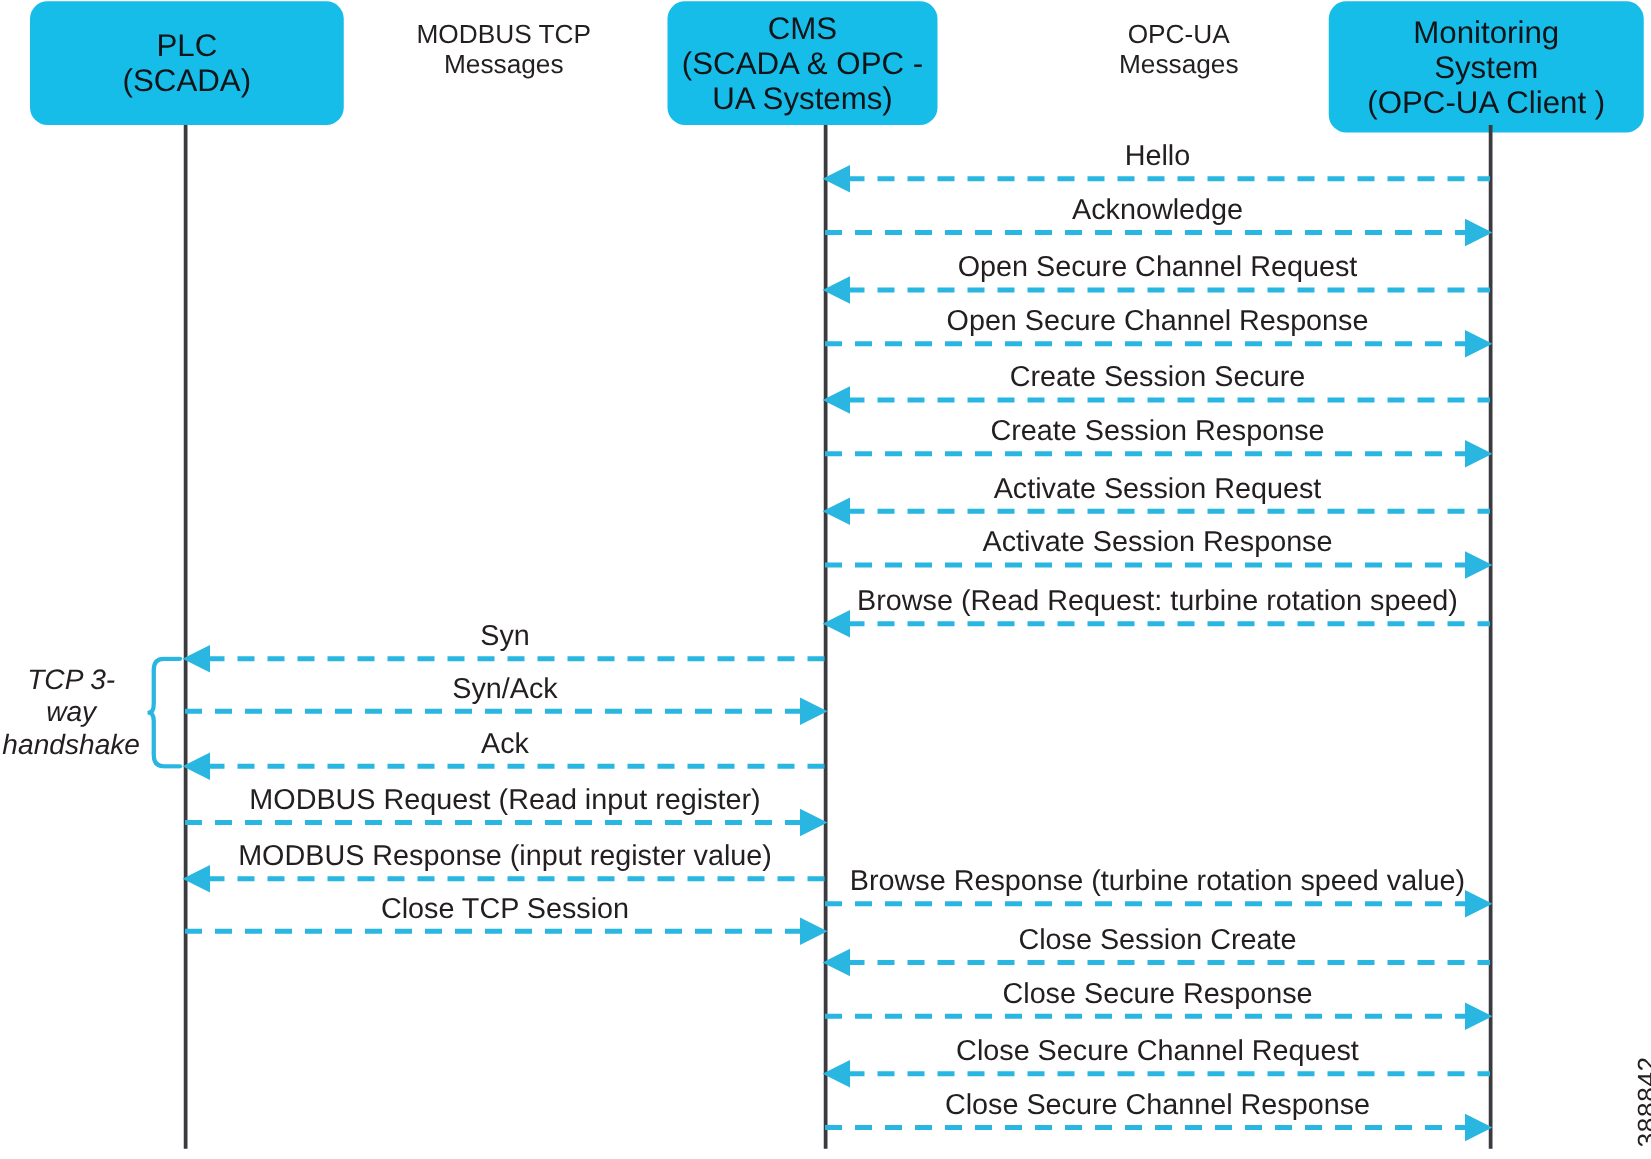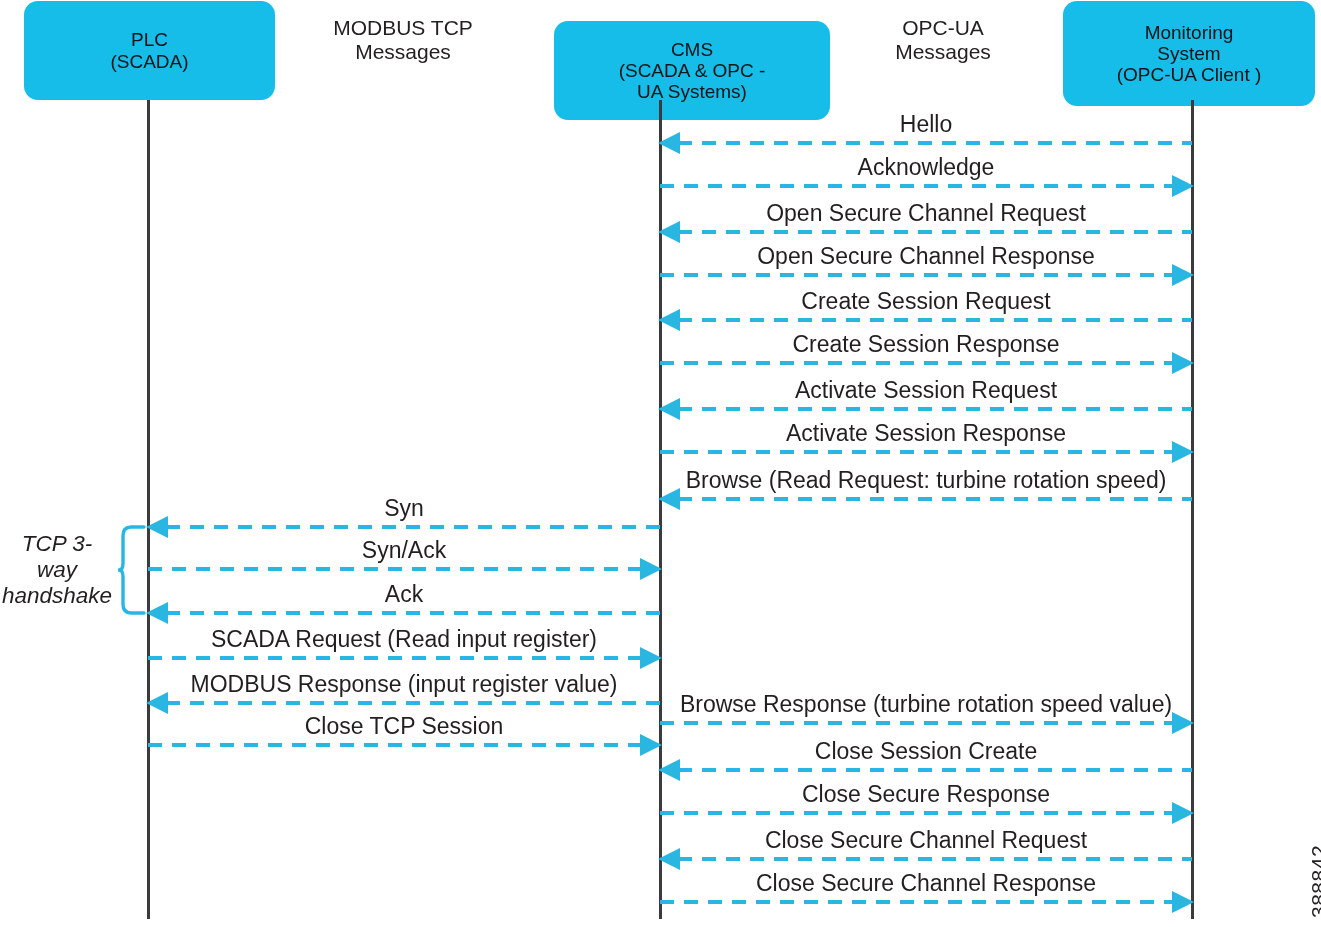--- a/index.html
+++ b/index.html
@@ -18,21 +18,21 @@
   
   .pbox{
     position:absolute;
     background:#16bde8;
     border-radius:14px;
     display:flex;
     align-items:center;
     justify-content:center;
     text-align:center;
     line-height:1.12;
-    font-size:19px;
+    font-size:25px;
     color:#111418;
     padding:2px 6px;
     box-sizing:border-box;
     white-space:pre-line;
   }
   
   .pcap{
     position:absolute;
     text-align:center;
     line-height:1.15;
@@ -109,21 +109,21 @@
 </head>
 <body>
 
 <div id="stage">
 
   <div id="participants-layer">
       <div class="pbox" style="left: 24px; width: 251px; top: 1px; height: 99px;">PLC
 (SCADA)</div>
       <div class="pcap" style="left: 288px; width: 230px; top: 16px;">MODBUS TCP
 Messages</div>
-      <div class="pbox" style="left: 554px; width: 276px; top: 1px; height: 99px; margin-top: 20px;">CMS
+      <div class="pbox" style="left: 534px; width: 216px; top: 1px; height: 99px;">CMS
 (SCADA &amp; OPC -
 UA Systems)</div>
       <div class="pcap" style="left: 828px; width: 230px; top: 16px;">OPC-UA
 Messages</div>
       <div class="pbox" style="left: 1063px; width: 252px; top: 1px; height: 105px;">Monitoring
 System
 (OPC-UA Client )</div>
     </div>
 
   <div id="lifelines-layer">
@@ -149,21 +149,21 @@
         <div class="label">Open Secure Channel Request</div>
       </div>
       <div class="msg to-right" style="left: 660px; width: 532px; top: 275px;">
         <div class="line"></div>
         <div class="head"></div>
         <div class="label">Open Secure Channel Response</div>
       </div>
       <div class="msg to-left" style="left: 660px; width: 532px; top: 320px;">
         <div class="line"></div>
         <div class="head"></div>
-        <div class="label">Create Session Request</div>
+        <div class="label">Create Session Secure</div>
       </div>
       <div class="msg to-right" style="left: 660px; width: 532px; top: 363px;">
         <div class="line"></div>
         <div class="head"></div>
         <div class="label">Create Session Response</div>
       </div>
       <div class="msg to-left" style="left: 660px; width: 532px; top: 409px;">
         <div class="line"></div>
         <div class="head"></div>
         <div class="label">Activate Session Request</div>
@@ -189,21 +189,21 @@
         <div class="label">Syn/Ack</div>
       </div>
       <div class="msg to-left" style="left: 148px; width: 512px; top: 613px;">
         <div class="line"></div>
         <div class="head"></div>
         <div class="label">Ack</div>
       </div>
       <div class="msg to-right" style="left: 148px; width: 512px; top: 658px;">
         <div class="line"></div>
         <div class="head"></div>
-        <div class="label">SCADA Request (Read input register)</div>
+        <div class="label">MODBUS Request (Read input register)</div>
       </div>
       <div class="msg to-left" style="left: 148px; width: 512px; top: 703px;">
         <div class="line"></div>
         <div class="head"></div>
         <div class="label">MODBUS Response (input register value)</div>
       </div>
       <div class="msg to-right" style="left: 148px; width: 512px; top: 745px;">
         <div class="line"></div>
         <div class="head"></div>
         <div class="label">Close TCP Session</div>

